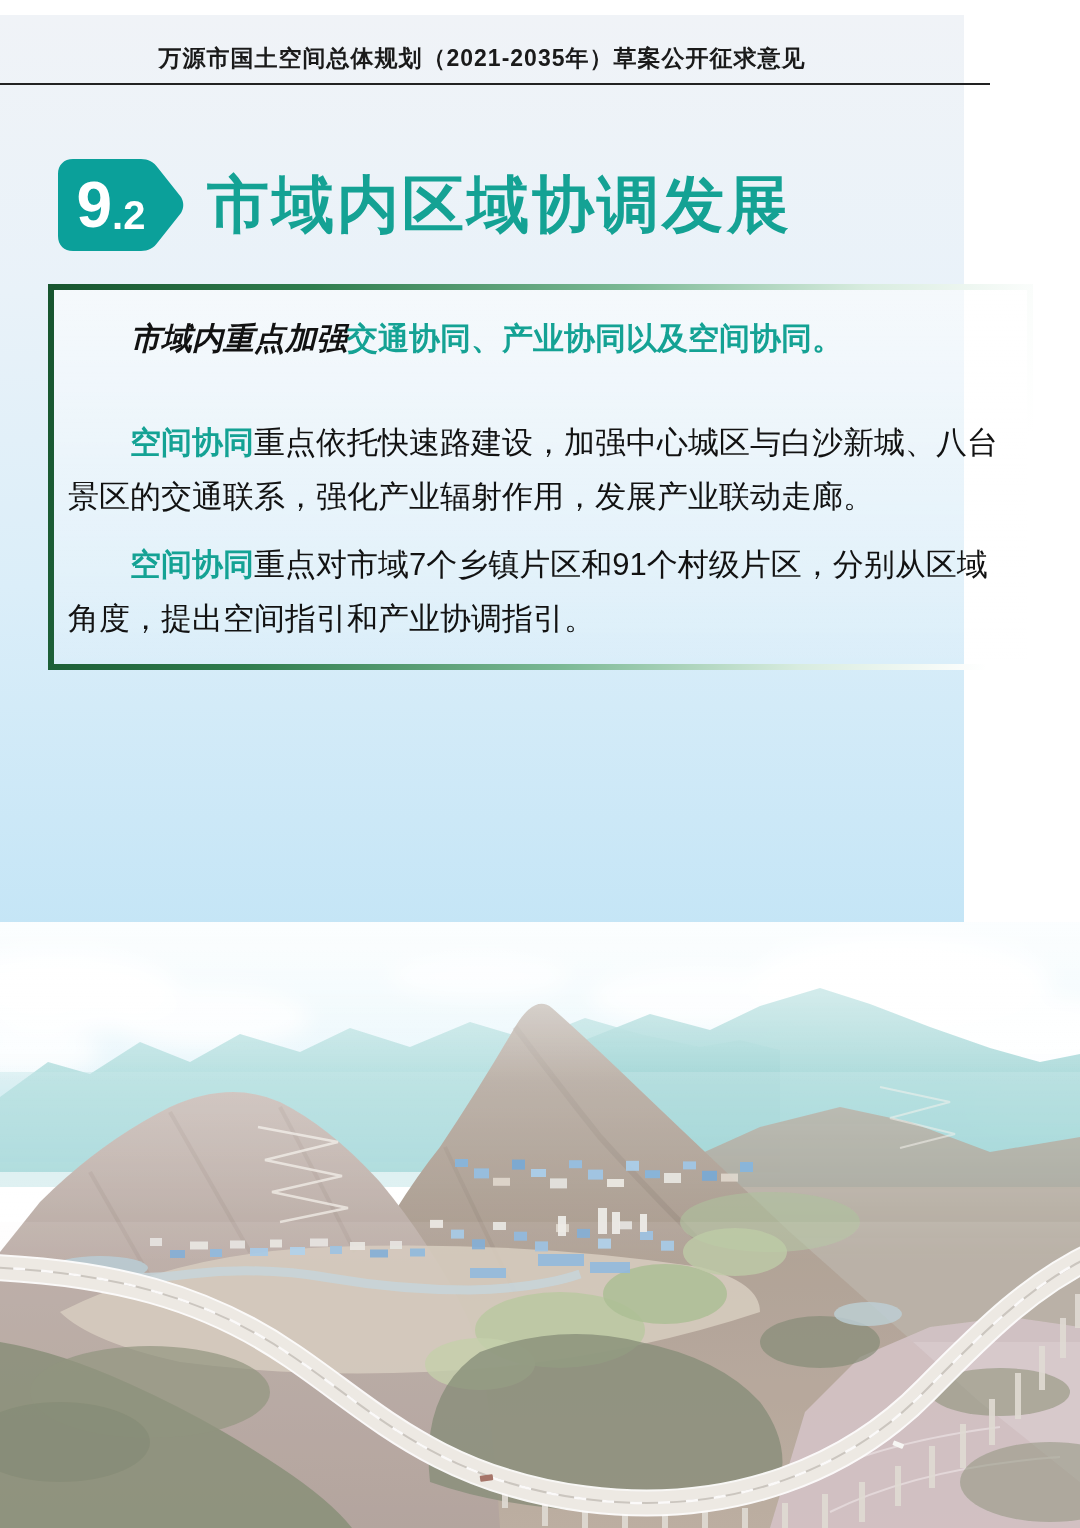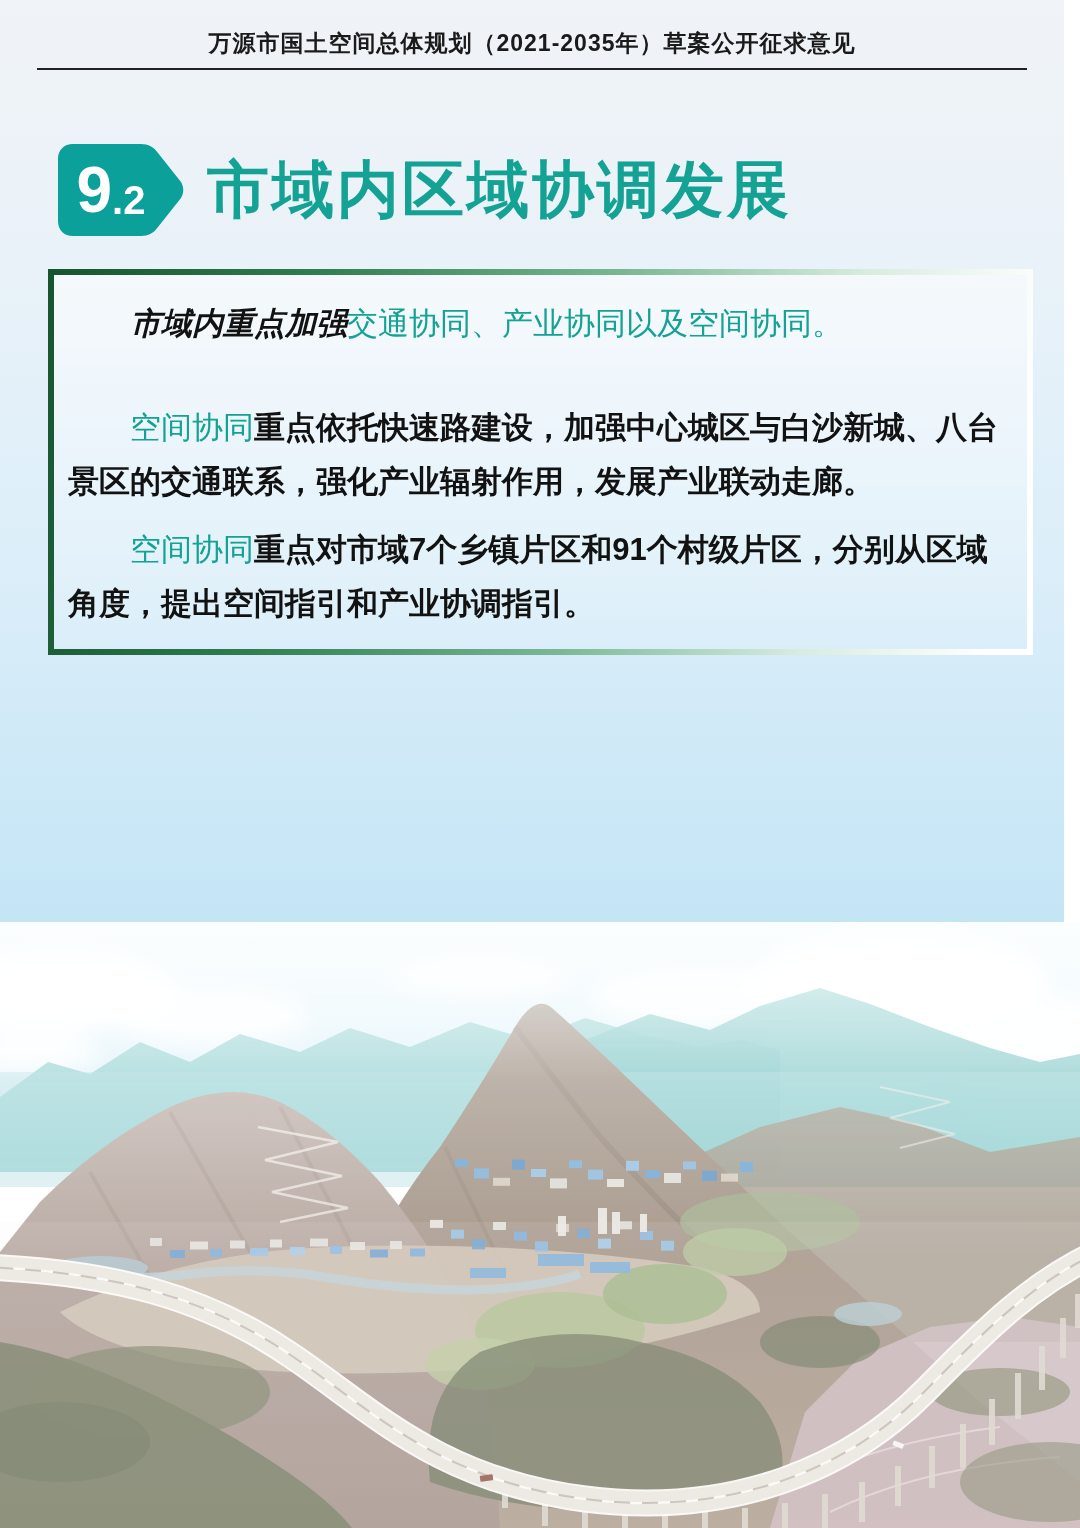--- a/index.html
+++ b/index.html
@@ -8,22 +8,23 @@
     --rule:#222222;
   }
   *{box-sizing:border-box;}
   html,body{margin:0;padding:0;}
   body{
     width:1080px;height:1528px;overflow:hidden;position:relative;
     font-family:"Liberation Sans","DejaVu Sans",sans-serif;
     background:#ffffff;
   }
   .page-top{
-    width:1064px;height:922px;
+    width:964px;height:922px;
     background:linear-gradient(180deg,#f0f3f7 0%,#e9f2f9 30%,#dbeef9 62%,#c4e5f6 100%);
+    margin-top:15px;
   }
   
   .doc-header{padding-top:26px;text-align:center;}
   .doc-header-title{
     font-size:23px;font-weight:700;color:#1a1a1a;letter-spacing:1px;line-height:34px;
   }
   .header-rule{margin:8px auto 0;width:990px;height:2px;background:var(--rule);}
 
   
   .section-heading{display:flex;align-items:center;gap:18px;margin:72px 0 0 55px;}
@@ -43,23 +44,23 @@
     border:6px solid #2f7d4e;
     border-image:linear-gradient(100deg,#17552f 0%,#2f7d4e 25%,#7ab894 55%,#d8ecdf 78%,#ffffff 96%) 1;
     background:linear-gradient(180deg,rgba(255,255,255,.55),rgba(255,255,255,.10));
     padding:22px 20px 4px 14px;
   }
   .para{
     margin:0 0 14px 0;font-size:31px;line-height:54px;color:#121212;
     text-indent:2em;font-weight:400;
   }
   .para:first-child{margin-bottom:50px;}
-  .seg-teal-bold{color:var(--accent);font-weight:400;}
+  .seg-teal-bold{color:var(--accent);font-weight:700;}
   .seg-dark-bold{font-weight:700;font-style:italic;}
-  .seg-normal{font-weight:700;}
+  .seg-normal{font-weight:400;}
 
   
   .photo-wrap{position:absolute;left:0;top:922px;width:1080px;height:606px;overflow:hidden;}
   .photo-wrap svg{display:block;width:1080px;height:606px;}
 </style>
 </head>
 <body>
 
 <div class="page-top">
 

